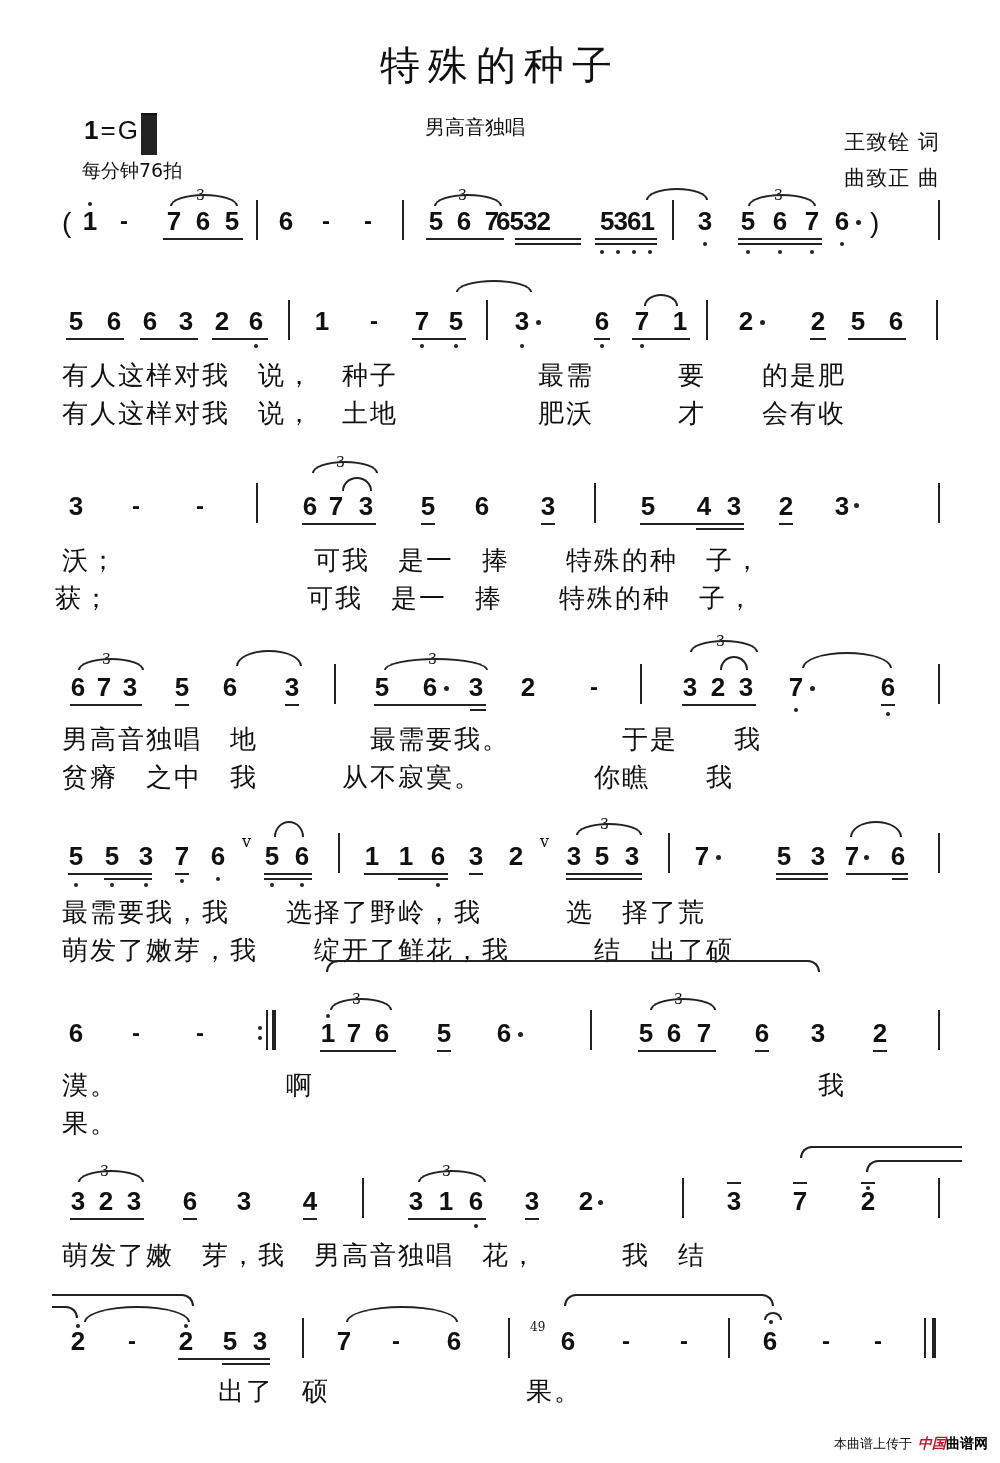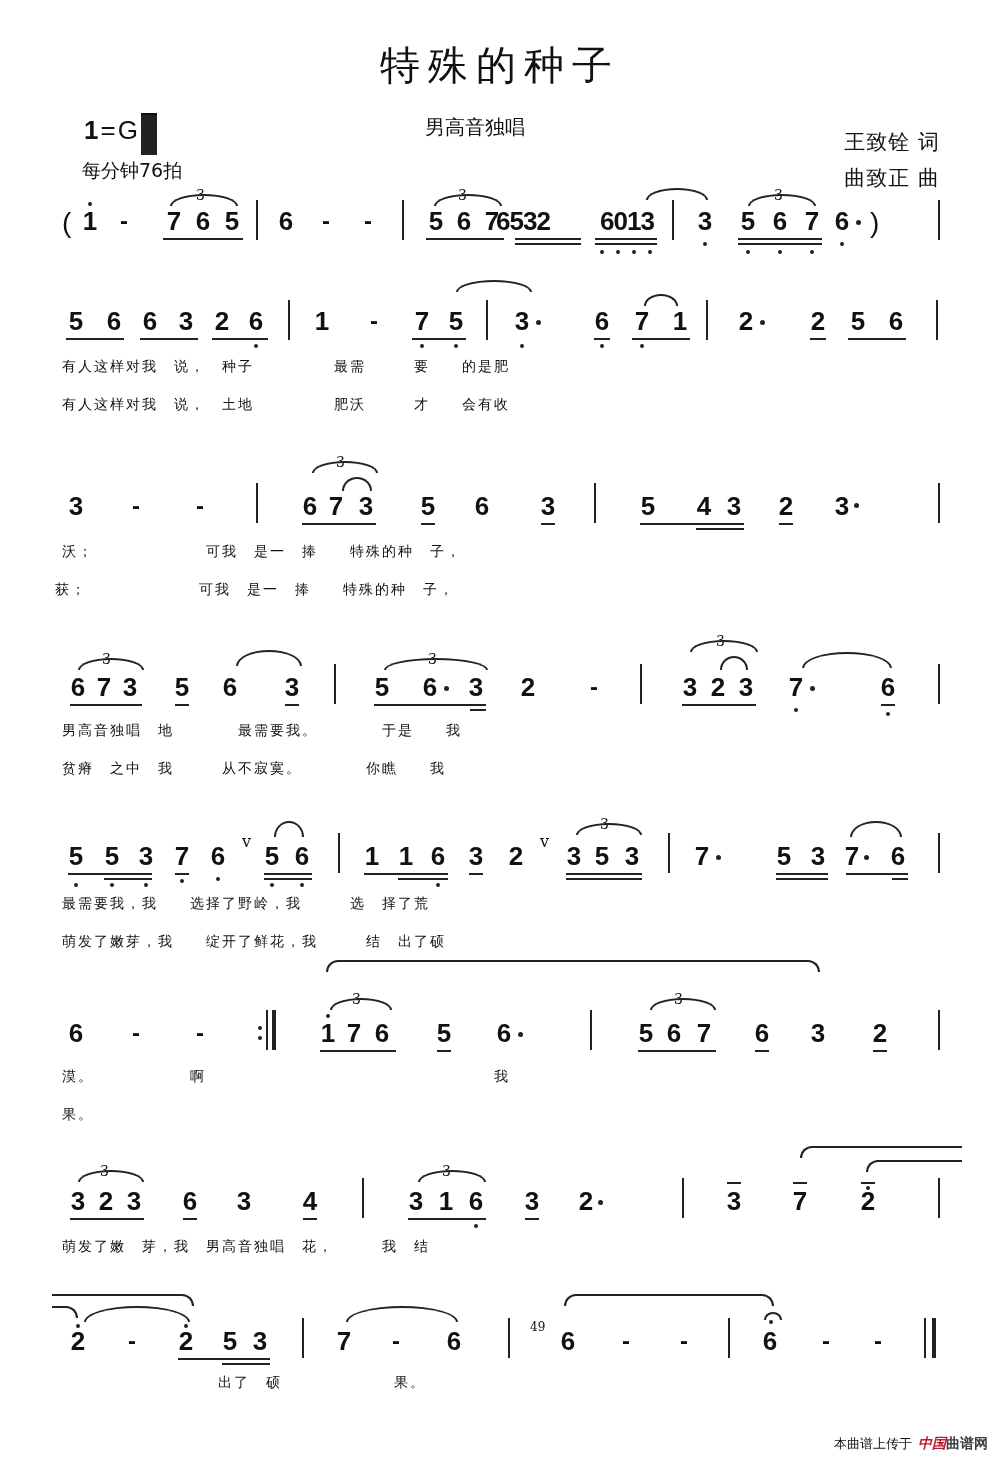--- a/index.html
+++ b/index.html
@@ -17,24 +17,24 @@
   .note { position:absolute; font-family:"Liberation Sans", sans-serif; font-weight:bold; font-size:26px; line-height:26px; width:20px; text-align:center; }
   .dash { position:absolute; font-family:"Liberation Sans", sans-serif; font-weight:bold; font-size:24px; line-height:26px; }
   .paren { position:absolute; font-family:"Liberation Sans", sans-serif; font-size:28px; line-height:26px; }
   .bar { position:absolute; width:2px; height:40px; background:#222; }
   .bar.end { width:4px; }
   .ul { position:absolute; height:2px; background:#222; }
   .dot { position:absolute; width:4px; height:4px; border-radius:50%; background:#222; }
   .aug { position:absolute; width:5px; height:5px; border-radius:50%; background:#222; }
   .arc { position:absolute; border:2px solid #222; border-bottom:none; border-radius:50% 50% 0 0 / 100% 100% 0 0; height:10px; }
   .trip { position:absolute; font-size:14px; font-family:"DejaVu Serif", serif; line-height:14px; }
-  .lyric { position:absolute; font-size:14px; font-family:Liberation Sans, sans-serif; letter-spacing:2px; white-space:nowrap; }
+  .lyric { position:absolute; font-size:26px; font-family:Liberation Sans, sans-serif; letter-spacing:2px; white-space:nowrap; }
   .footer { position:absolute; right:12px; bottom:10px; font-size:13px; display:flex; align-items:center; gap:6px; }
   .footer .logo { color:#c0182a; font-weight:bold; font-style:italic; font-size:14px; }
-  .footer .logo b { color:#404040; font-style:normal; }
+  .footer .logo b { color:#000000; font-style:normal; }
 </style>
 </head>
 <body>
 
 <div class="title">特殊的种子</div>
 <div class="key">
   <span>1</span>
   <span class="eq">=</span>
   <span class="kn">G</span>
   <span class="frac">
@@ -68,21 +68,21 @@
   <span class="bar" style="left:402px;top:-8px"></span>
   <span class="trip" style="left:458px;top:-20px">3</span>
   <span class="arc" style="left:434px;top:-14px;width:64px"></span>
   <span class="note" style="left:426px">5</span>
   <span class="note" style="left:454px">6</span>
   <span class="note" style="left:482px">7</span>
   <span class="ul" style="left:426px;top:30px;width:78px"></span>
   <span class="note" style="left:488px;width:70px;letter-spacing:-1px">6532</span>
   <span class="ul" style="left:515px;top:30px;width:66px"></span>
   <span class="ul" style="left:515px;top:35px;width:66px"></span>
-  <span class="note" style="left:592px;width:70px;letter-spacing:-1px">6013</span>
+  <span class="note" style="left:592px;width:70px;letter-spacing:-1px">5361</span>
   <span class="ul" style="left:595px;top:30px;width:62px"></span>
   <span class="ul" style="left:595px;top:35px;width:62px"></span>
   <span class="dot" style="left:600px;top:42px"></span>
   <span class="dot" style="left:616px;top:42px"></span>
   <span class="dot" style="left:632px;top:42px"></span>
   <span class="dot" style="left:648px;top:42px"></span>
   <span class="arc" style="left:646px;top:-20px;width:58px"></span>
   <span class="bar" style="left:672px;top:-8px"></span>
   <span class="note" style="left:695px">3</span>
   <span class="dot" style="left:703px;top:34px"></span>

